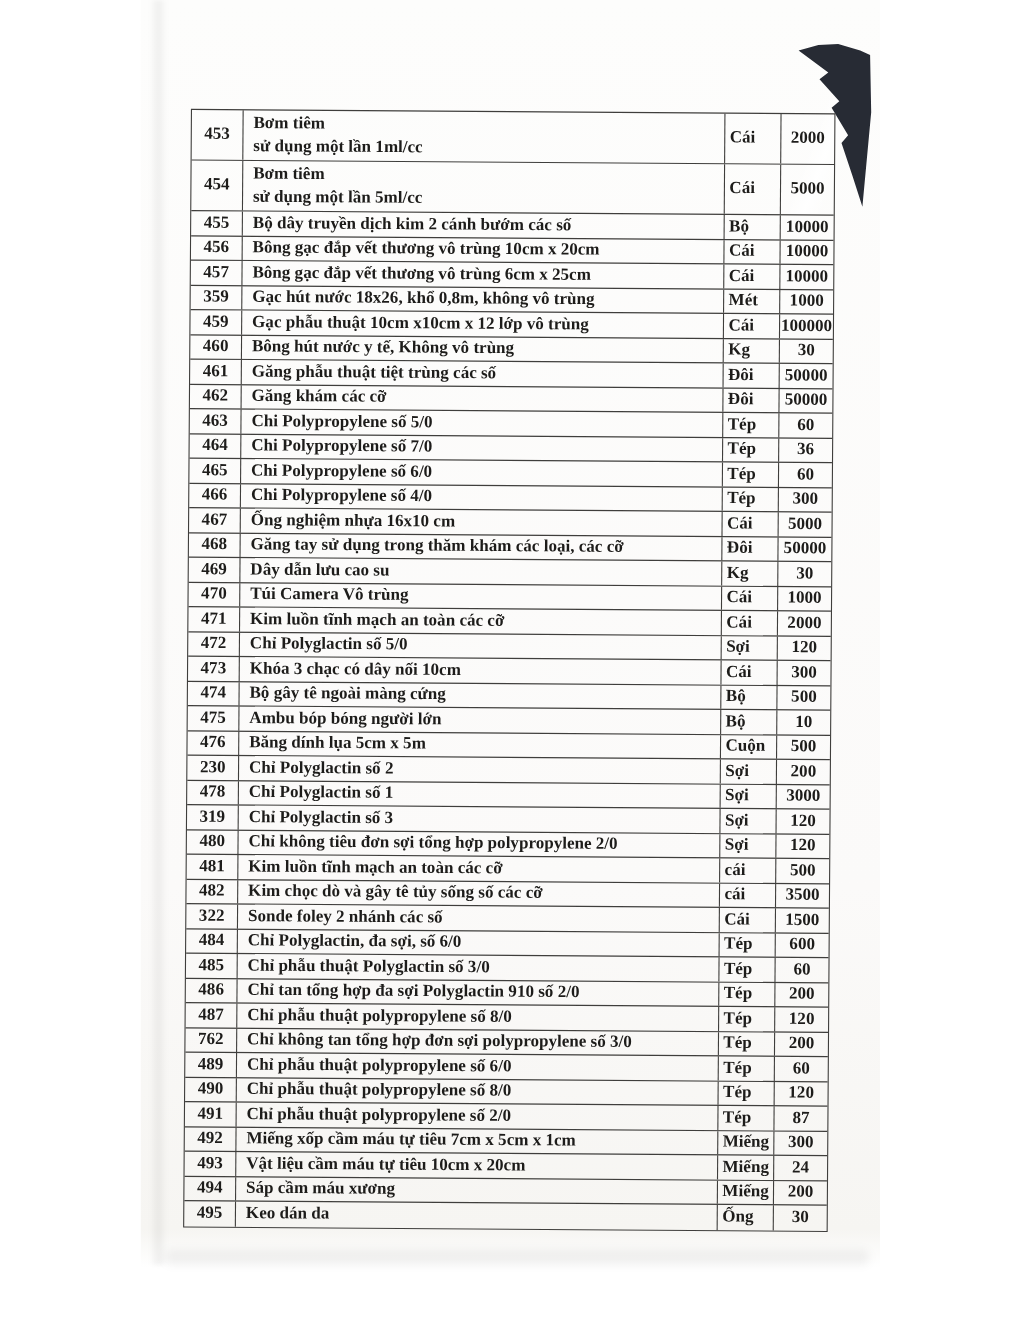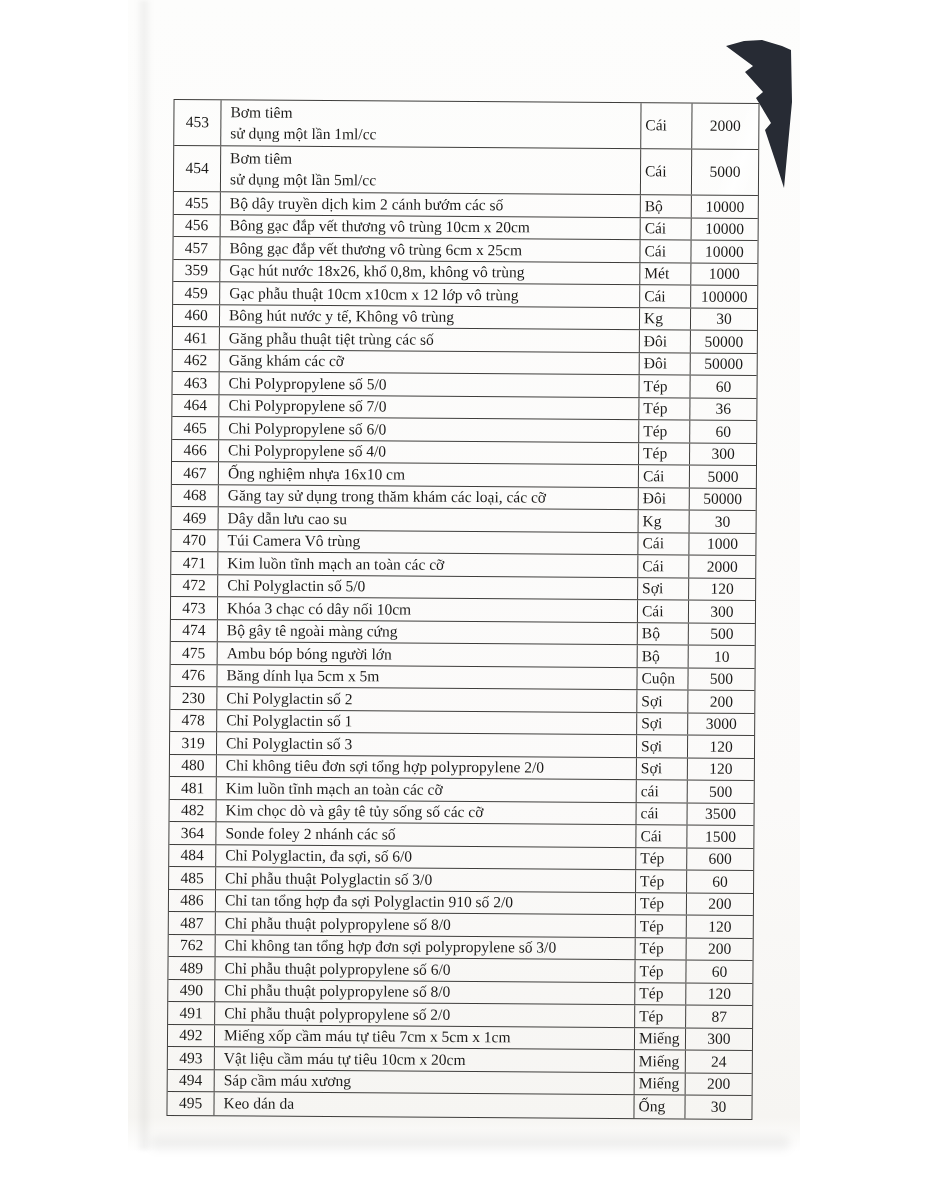--- a/index.html
+++ b/index.html
@@ -3,21 +3,21 @@
 <meta charset="utf-8">
 <style>
   html,body{margin:0;padding:0;}
   body{
     width:927px;height:1200px;
     background:#ffffff;
     font-family:"Liberation Serif","DejaVu Serif",serif;
     position:relative;
     overflow:hidden;
   }
-  .scan{position:absolute;inset:0;}
+  .scan{position:absolute;inset:0;font-weight:bold;}
   .paper{
     position:absolute;left:128px;top:0;width:672px;height:1152px;
     background:linear-gradient(180deg, #fdfdfc 0%, #fbfaf9 70%, #f6f5f2 97%, #ffffff 100%);
   }
   .fold-shadow{
     position:absolute;left:136px;top:0;width:16px;height:1150px;
     background:linear-gradient(to right, rgba(0,0,0,0) 0%, rgba(0,0,0,0.055) 50%, rgba(0,0,0,0) 100%);
     filter:blur(2px);
   }
   .bottom-shade{
@@ -57,21 +57,21 @@
     box-sizing:border-box;
     font-size:15.5px;
     line-height:1.05;
     overflow:hidden;
     white-space:pre-line;
   }
   .cell + .cell{border-left:1.4px solid var(--border,#3f3e3c);}
   .col-no{width:46px;justify-content:center;}
   .col-desc{flex:1;padding-left:9px;padding-right:4px;}
   .col-unit{width:51px;padding-left:4px;}
-  .col-qty{width:67px;justify-content:center;}
+  .col-qty{width:49px;justify-content:center;}
   .row.tall .col-desc{align-items:center;line-height:1.35;}
 </style>
 </head>
 <body>
 
 <div class="scan">
   <div class="paper"></div>
   <div class="fold-shadow"></div>
   <div class="corner-highlight"></div>
   <svg class="corner-svg" viewBox="0 0 78 156" preserveAspectRatio="none" aria-hidden="true">
@@ -285,21 +285,21 @@
   </div>
 
   <div class="row">
     <div class="cell col-no">482</div>
     <div class="cell col-desc">Kim chọc dò và gây tê tủy sống số các cỡ</div>
     <div class="cell col-unit">cái</div>
     <div class="cell col-qty">3500</div>
   </div>
 
   <div class="row">
-    <div class="cell col-no">364</div>
+    <div class="cell col-no">322</div>
     <div class="cell col-desc">Sonde foley 2 nhánh các số</div>
     <div class="cell col-unit">Cái</div>
     <div class="cell col-qty">1500</div>
   </div>
 
   <div class="row">
     <div class="cell col-no">484</div>
     <div class="cell col-desc">Chỉ Polyglactin, đa sợi, số 6/0</div>
     <div class="cell col-unit">Tép</div>
     <div class="cell col-qty">600</div>

